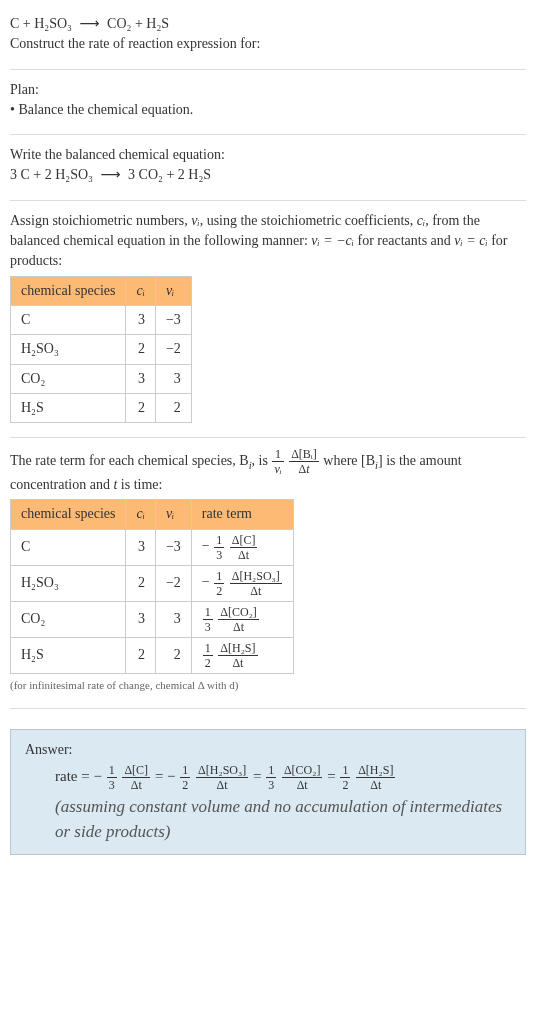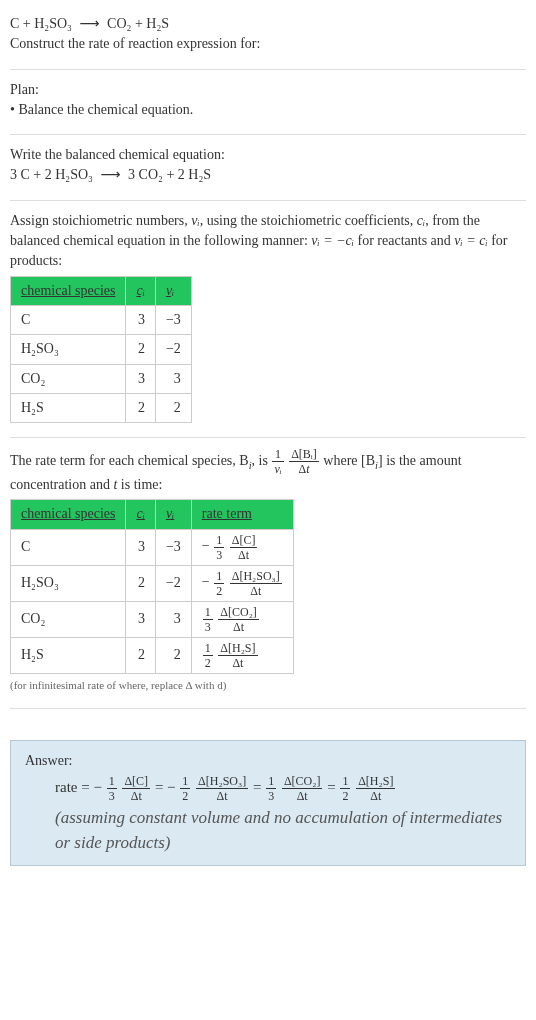--- a/index.html
+++ b/index.html
@@ -25,27 +25,27 @@
   table {
     border-collapse: collapse;
     margin-top: 4px;
     font-size: 14px;
   }
   th, td {
     border: 1px solid #ccc;
     padding: 4px 10px;
     text-align: left;
   }
-  th { font-weight: normal; background: #22c55e; text-decoration: underline; }
+  th { font-weight: normal; background: #fdba74; }
   td.num { text-align: right; }
   .answer-box {
     background: #dbe9f3;
     border: 1px solid #b8c7d4;
     padding: 10px 14px 10px 14px;
-    margin-top: 21px;
+    margin-top: 10px;
   }
   .answer-box .label { margin-bottom: 4px; }
   .answer-box .rate { padding-left: 30px; font-size: 15px; }
   .answer-box .note { font-size: 17px; color: #555; padding-left: 30px; margin-top: 4px; font-style: italic; }
   .tiny-note { font-size: 11px; color: #666; margin-top: 4px; }
   .frac {
     display: inline-block;
     text-align: center;
     vertical-align: middle;
     font-size: 12px;
@@ -187,21 +187,21 @@
       <td>
         <span class="rate-term">
           <span></span>
           <span class="frac"><span class="num">1</span><span class="den">2</span></span>
           <span class="frac"><span class="num">Δ[H₂S]</span><span class="den">Δt</span></span>
         </span>
       </td>
     </tr>
   </tbody>
     </table>
-  <div class="tiny-note">(for infinitesimal rate of where, replace Δ with d)</div>
+  <div class="tiny-note">(for infinitesimal rate of change, chemical Δ with d)</div>
 </div>
 
 <hr class="sep">
 
 <div class="section">
   <div class="answer-box">
     <div class="label">Answer:</div>
     <div class="rate">
       <span>rate = </span>
       <span class="rate-term">

